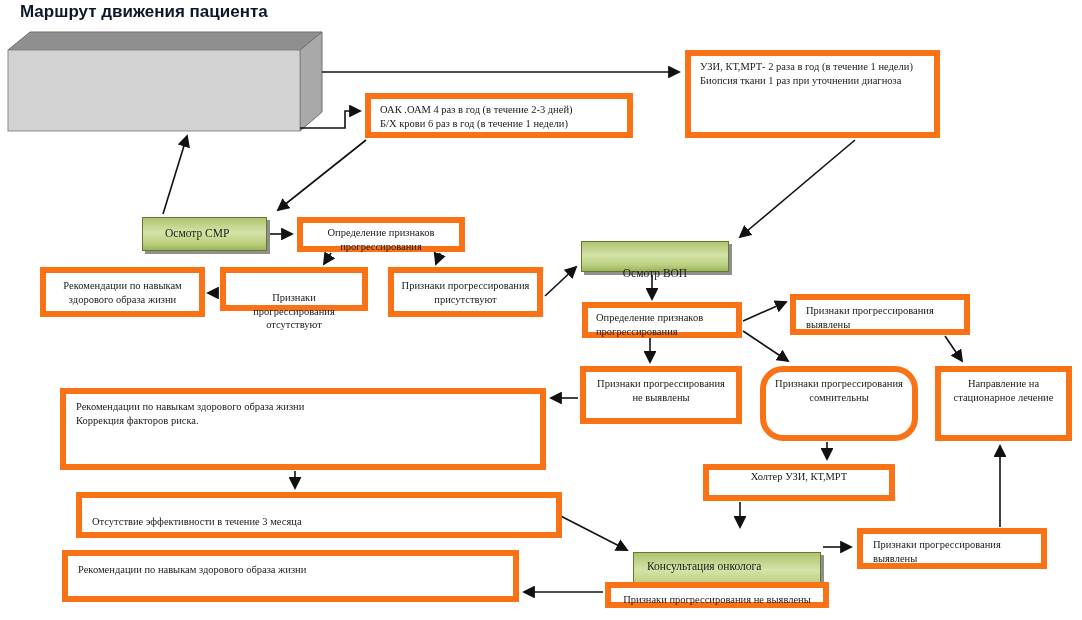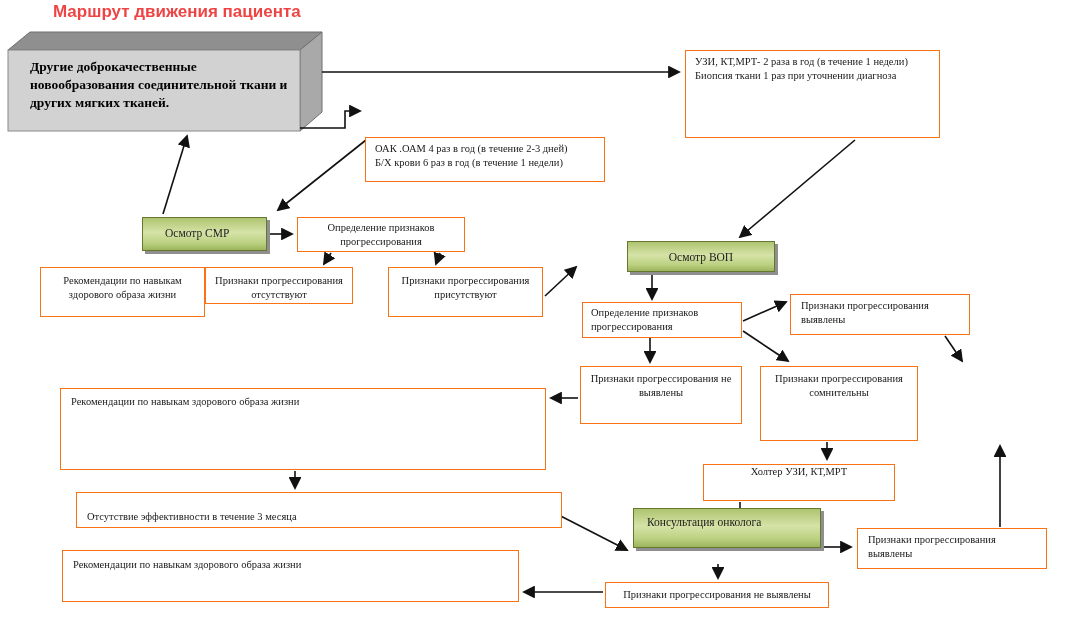--- a/index.html
+++ b/index.html
@@ -2,24 +2,24 @@
 <html><head>
 <meta charset="utf-8">
 <style>
   html,body { margin:0; padding:0; background:#ffffff; }
   .canvas {
     position:relative; width:1082px; height:620px; background:#ffffff;
     font-family:"Liberation Serif", serif; color:#1a1a1a; overflow:hidden;
   }
   .page-title {
     position:absolute; left:20px; top:2px;
-    font-family:"Liberation Sans", sans-serif; font-weight:bold; font-size:17px; color:#ef4444;margin-left:33px;
+    font-family:"Liberation Sans", sans-serif; font-weight:bold; font-size:17px; color:#0f172a;
   }
   .node {
-    position:absolute; background:#ffffff; border:1px solid #f97316;
+    position:absolute; background:#ffffff; border:6px solid #f97316;
     font-size:10.5px; line-height:1.3; box-sizing:border-box;
   }
   .node.center { text-align:center; }
   .node.leftpad { padding:4px 9px; text-align:left; }
   .green {
     background:linear-gradient(180deg,#aec470 0%, #d5e3a7 45%, #bcd181 78%, #9cb55c 100%);
     border:1px solid #66782f;
     box-shadow:3px 3px 0 #8f8f8f;
     color:#1c1c1c;
   }
@@ -69,90 +69,93 @@
       <line x1="718" y1="564" x2="718" y2="578" marker-end="url(#arr)"></line>
       <line x1="603" y1="592" x2="524" y2="592" marker-end="url(#arr)"></line>
       <line x1="578" y1="398" x2="551" y2="398" marker-end="url(#arr)"></line>
       <line x1="295" y1="471" x2="295" y2="488" marker-end="url(#arr)"></line>
       <line x1="547" y1="509" x2="627" y2="550" marker-end="url(#arr)"></line>
     </g>
   </svg>
 
   <div class="page-title">Маршрут движения пациента</div>
 
-  <div class="diag-text">Другие доброкачественные новообразования соединительной ткани и других мягких тканей.</div>
 
   <div class="node leftpad" style="left:685px; top:50px; width:255px; height:88px;">
     <span class="l1">УЗИ, КТ,МРТ- 2 раза в год (в течение 1 недели)</span>
     <span class="l2">Биопсия ткани 1 раз при уточнении диагноза</span>
   </div>
 
-  <div class="node leftpad" style="left:365px; top:93px; width:240px; height:45px;margin-top:44px;">
+  <div class="node leftpad" style="left:365px; top:93px; width:268px; height:45px;">
     <span class="l1">ОАК .ОАМ 4 раз в год (в течение 2-3 дней)</span>
     <span class="l2">Б/Х крови 6 раз в год (в течение 1 недели)</span>
   </div>
 
   <div class="node green" style="left:142px; top:217px; width:125px; height:34px; padding:8px 0 0 22px; font-size:11.5px;">
     <span>Осмотр СМР</span>
   </div>
 
   <div class="node center" style="left:297px; top:217px; width:168px; height:35px; padding-top:3px;">
     <span>Определение признаков прогрессирования</span>
   </div>
 
   <div class="node center" style="left:40px; top:267px; width:165px; height:50px; padding:6px 8px 0 8px;">
     <span>Рекомендации по навыкам здорового образа жизни</span>
   </div>
 
-  <div class="node center" style="left:205px; top:267px; width:148px; height:37px; padding:6px 6px 0 6px;">
+  <div class="node center" style="left:220px; top:267px; width:148px; height:44px; padding:18px 6px 0 6px;">
     <span>Признаки прогрессирования отсутствуют</span>
   </div>
 
   <div class="node center" style="left:388px; top:267px; width:155px; height:50px; padding:6px 6px 0 6px;">
     <span>Признаки прогрессирования присутствуют</span>
   </div>
 
-  <div class="node green center" style="left:581px; top:241px; width:148px; height:31px; padding-top:8px; font-size:11.5px;margin-left:46px;">
+  <div class="node green center" style="left:581px; top:241px; width:148px; height:31px; padding-top:24px; font-size:11.5px;">
     <span>Осмотр ВОП</span>
   </div>
 
   <div class="node leftpad" style="left:582px; top:302px; width:160px; height:36px; padding:3px 8px;">
     <span>Определение признаков прогрессирования</span>
   </div>
 
   <div class="node leftpad" style="left:790px; top:294px; width:180px; height:41px; padding:4px 10px;">
     <span>Признаки прогрессирования выявлены</span>
   </div>
 
   <div class="node center" style="left:580px; top:366px; width:162px; height:58px; padding:5px 8px 0 8px;">
     <span>Признаки прогрессирования не выявлены</span>
   </div>
 
-  <div class="node center" style="left:760px; top:366px; width:158px; height:75px; padding:5px 8px 0 8px;">
+  <div class="node center" style="left:760px; top:366px; width:158px; height:75px; padding:5px 8px 0 8px;border-radius:23px;">
     <span>Признаки прогрессирования сомнительны</span>
   </div>
 
+  <div class="node center" style="left:935px; top:366px; width:137px; height:75px; padding:5px 8px 0 8px;">
+    <span>Направление на стационарное лечение</span>
+  </div>
 
   <div class="node leftpad" style="left:60px; top:388px; width:486px; height:82px; padding:6px 10px;">
     <span class="l1">Рекомендации по навыкам здорового образа жизни</span>
+    <span class="l2">Коррекция факторов  риска.</span>
   </div>
 
   <div class="node leftpad" style="left:60px; top:492px; width:486px; height:29px; padding:17px 10px;margin-left:16px;">
     <span>Отсутствие эффективности в течение 3 месяца</span>
   </div>
 
   <div class="node leftpad" style="left:62px; top:550px; width:457px; height:52px; padding:7px 10px;">
     <span class="l1">Рекомендации по навыкам здорового образа жизни</span>
   </div>
 
   <div class="node center" style="left:703px; top:464px; width:192px; height:37px; ">
     <span>Холтер УЗИ, КТ,МРТ</span>
   </div>
 
-  <div class="node green" style="left:633px; top:508px; width:188px; height:40px; padding:6px 0 0 13px; font-size:11.5px;">
+  <div class="node green" style="left:633px; top:552px; width:188px; height:40px; padding:6px 0 0 13px; font-size:11.5px;">
     <span>Консультация онколога</span>
   </div>
 
   <div class="node leftpad" style="left:857px; top:528px; width:190px; height:41px; padding:4px 10px;">
     <span>Признаки прогрессирования выявлены</span>
   </div>
 
   <div class="node center" style="left:605px; top:582px; width:224px; height:26px; padding-top:5px;">
     <span>Признаки прогрессирования не выявлены</span>
   </div>

